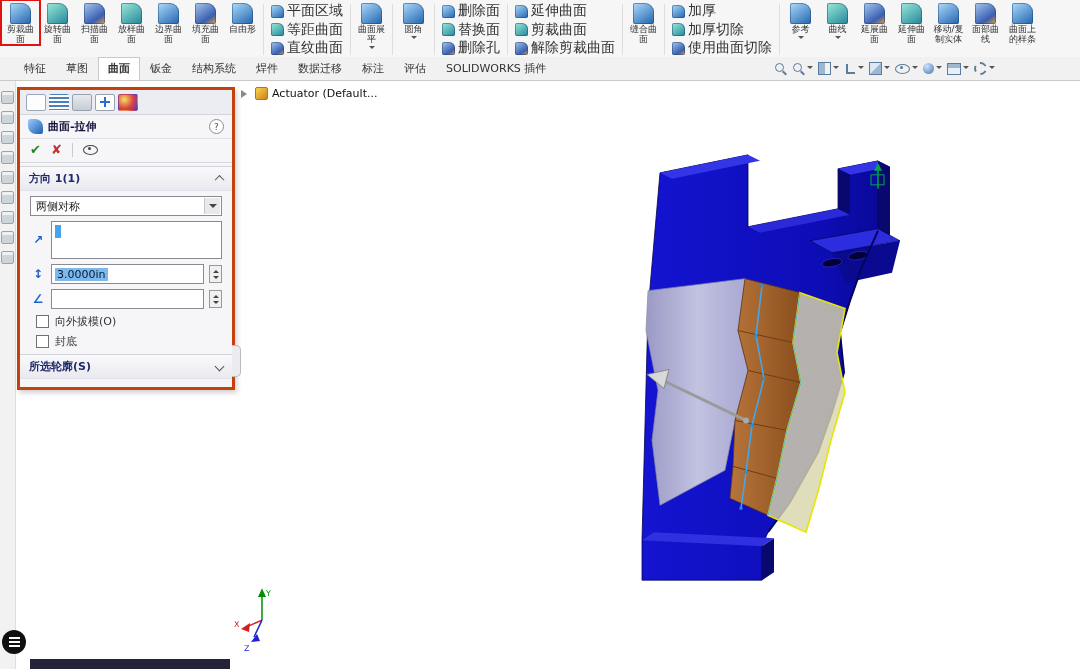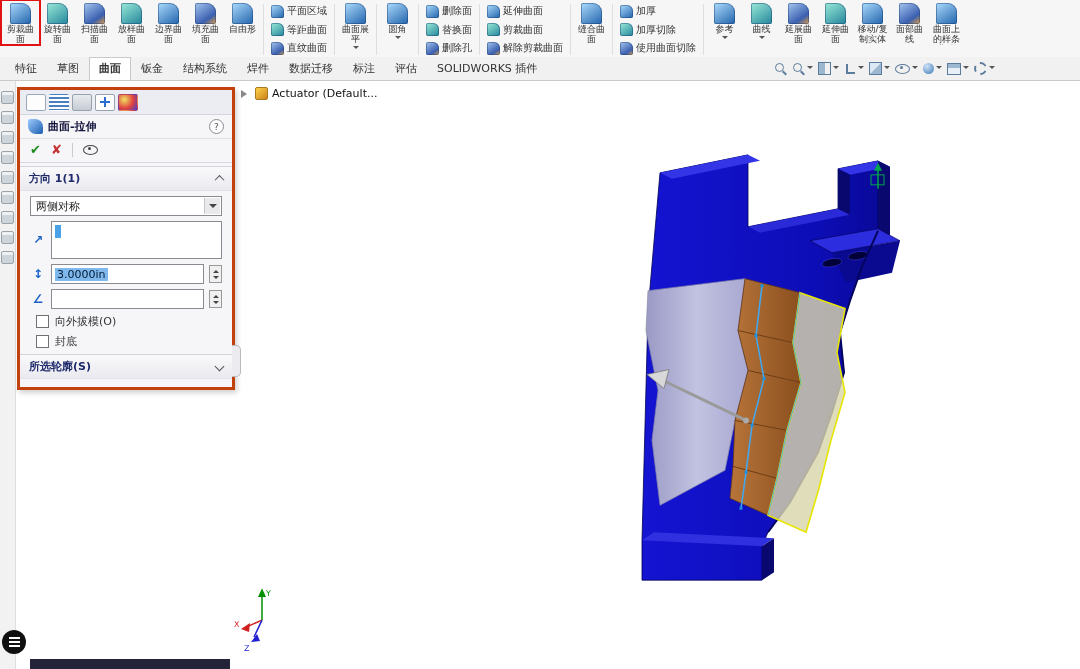--- a/index.html
+++ b/index.html
@@ -10,33 +10,33 @@
   .ribbon{position:absolute;top:0;left:0;right:0;height:57px;background:#f6f6f6;border-bottom:1px solid #d4d4d4;}
   .rb-groups{display:flex;align-items:stretch;height:100%;padding:1px 2px;}
   .rsep{width:1px;background:#dedede;margin:3px 2px;}
   .rgroup{display:flex;}
   .rgroup.large{align-items:flex-start;}
   .rgroup.small{flex-direction:column;justify-content:space-between;padding:2px 2px;}
   .rbtn{cursor:default;}
   .rbtn.large{display:flex;flex-direction:column;align-items:center;width:35px;padding:2px 1px 0 1px;}
   .rbtn.large .rlabel{font-size:9px;line-height:10px;text-align:center;color:#333;max-height:21px;overflow:hidden;word-break:break-all;}
   .rbtn.small{display:flex;flex-direction:row;align-items:center;height:16px;gap:3px;padding:0 3px;}
-  .rbtn.small .rlabel{font-size:10px;color:#333;white-space:nowrap;}
+  .rbtn.small .rlabel{font-size:14px;color:#333;white-space:nowrap;}
   .rbtn.hl{outline:2px solid #e01212;outline-offset:0;}
   .ric{display:inline-block;width:21px;height:21px;border-radius:2px 9px 2px 2px;
        background:linear-gradient(145deg,#9fd0f5 10%,#2f6fb4 90%);box-shadow:inset 0 0 0 1px rgba(20,60,110,.45);}
   .rbtn.small .ric{width:13px;height:13px;border-radius:2px 6px 2px 2px;}
   .rgroup .rbtn:nth-child(2n) .ric{background:linear-gradient(145deg,#8fe0d2 10%,#2f8fa0 90%);}
   .rgroup .rbtn:nth-child(3n) .ric{background:linear-gradient(145deg,#a8c8f0 0%,#3a5fb0 70%,#e8a040 100%);}
   .dcaret{width:0;height:0;border:3px solid transparent;border-top-color:#555;margin-top:2px;display:inline-block;}
   .dcaret.smallc{border-width:3px;margin:0 0 0 1px;}
 
   
   .tabbar{position:absolute;top:57px;left:0;right:0;height:23px;background:#f1f1f1;border-bottom:1px solid #c9c9c9;display:flex;align-items:flex-end;}
-  .tabs{display:flex;align-items:flex-end;height:100%;padding-left:5px;}
+  .tabs{display:flex;align-items:flex-end;height:100%;padding-left:14px;}
   .tab{padding:3px 9px 4px 9px;font-size:11px;color:#333;border:1px solid transparent;border-bottom:none;white-space:nowrap;}
   .tab.active{background:#fff;border-color:#c9c9c9;font-weight:bold;}
   .view-icons{margin-left:auto;margin-right:84px;display:flex;align-items:center;gap:3px;height:100%;}
   .vico{display:inline-flex;align-items:center;gap:1px;padding:0 1px;height:100%;}
   .vi{position:relative;display:inline-block;}
   .vi-mag{width:13px;height:13px;}
   .vi-mag::before{content:"";position:absolute;left:1px;top:1px;width:7px;height:7px;border:1.5px solid #5b7c9c;border-radius:50%;}
   .vi-mag::after{content:"";position:absolute;right:0;bottom:1px;width:5px;height:2px;background:#5b7c9c;transform:rotate(45deg);}
   .vi-section{width:11px;height:11px;border:1.3px solid #5b7c9c;background:linear-gradient(90deg,#9cb8d0 50%,transparent 50%);}
   .vi-axes{width:12px;height:12px;}

